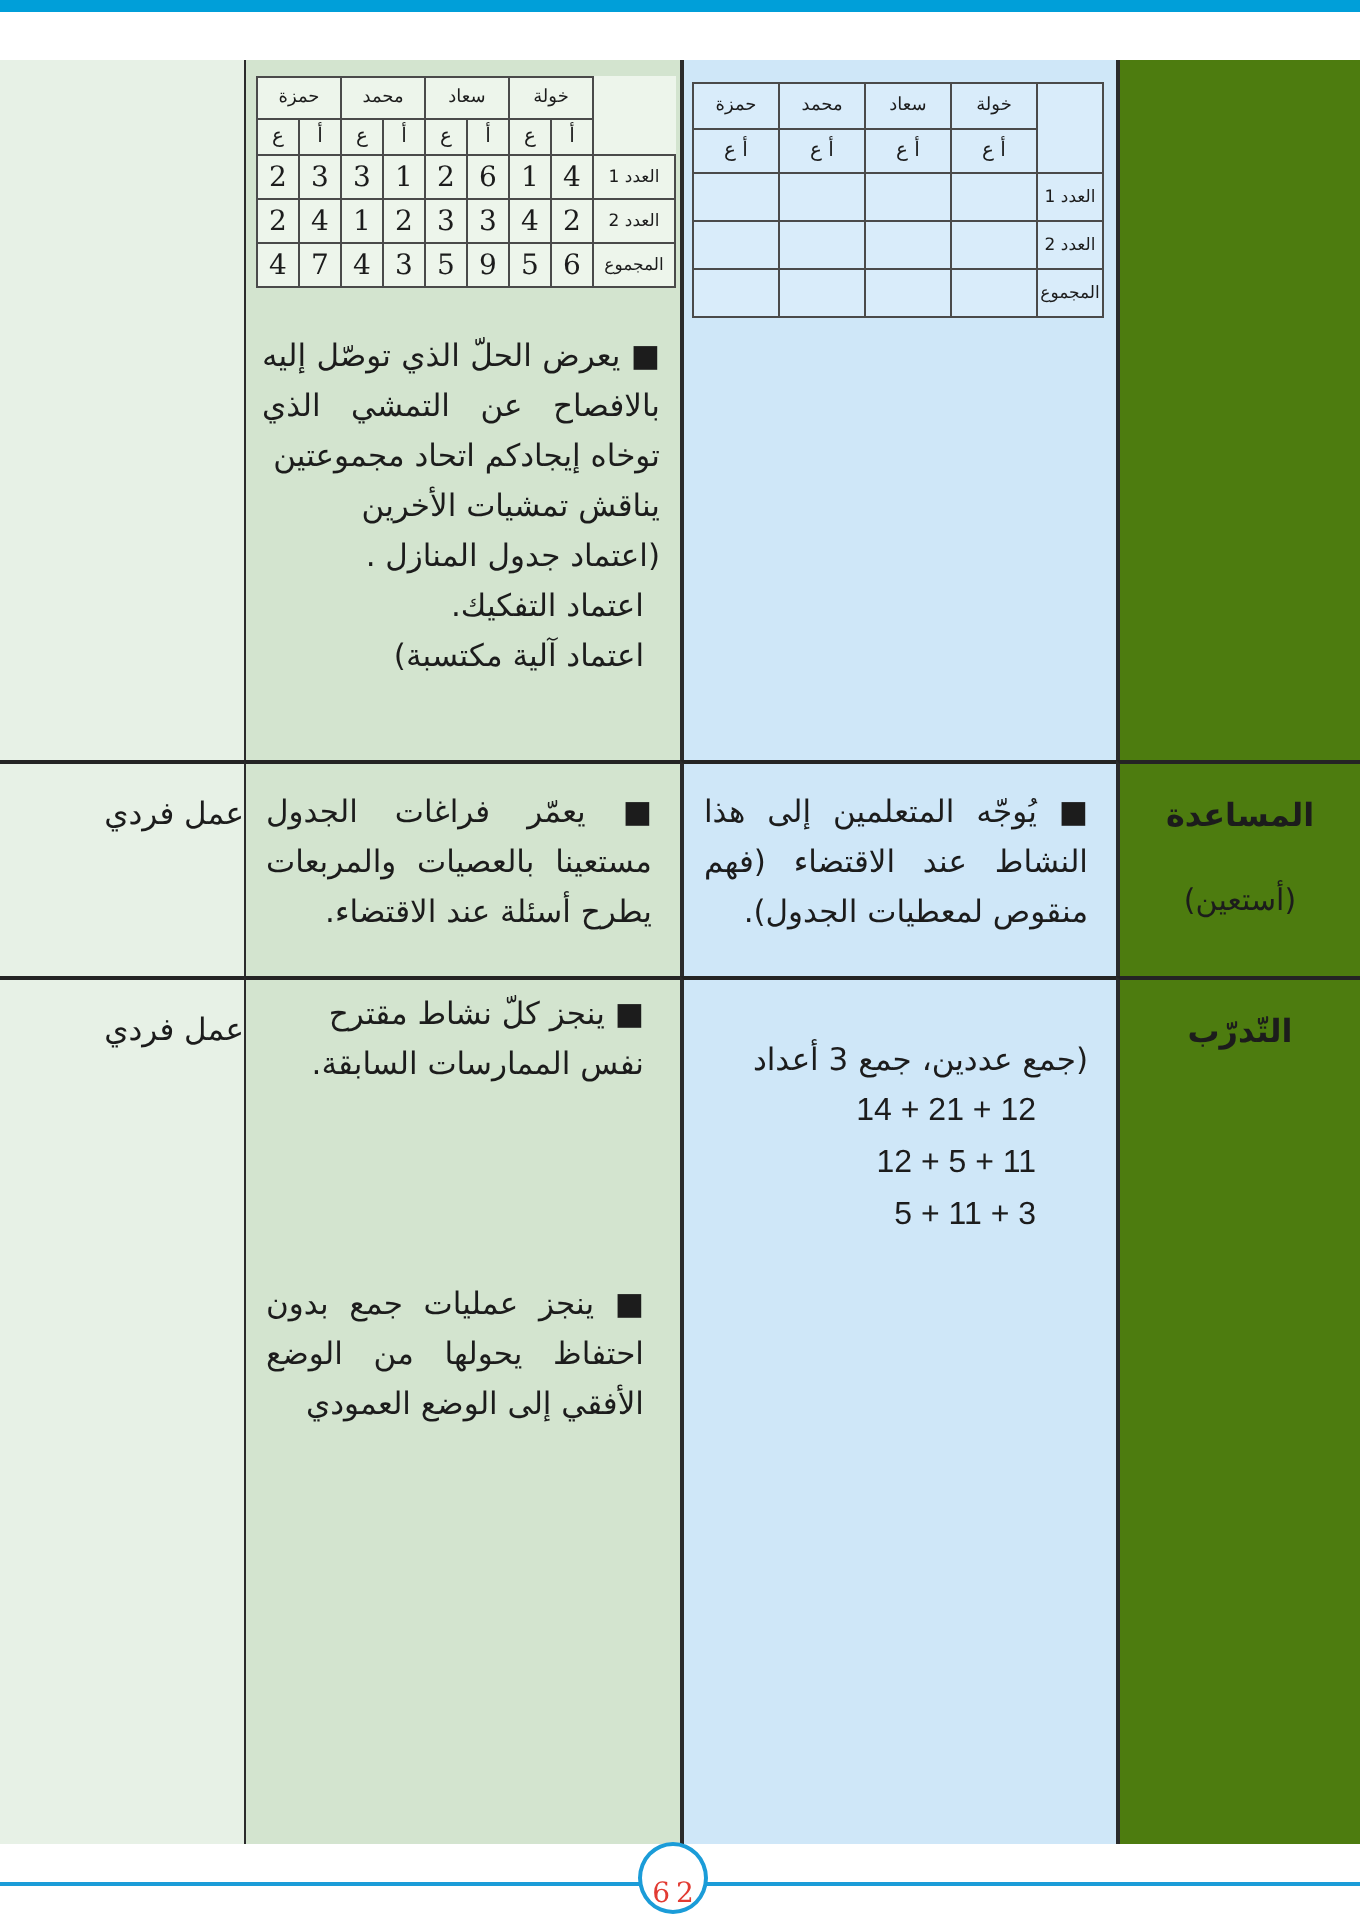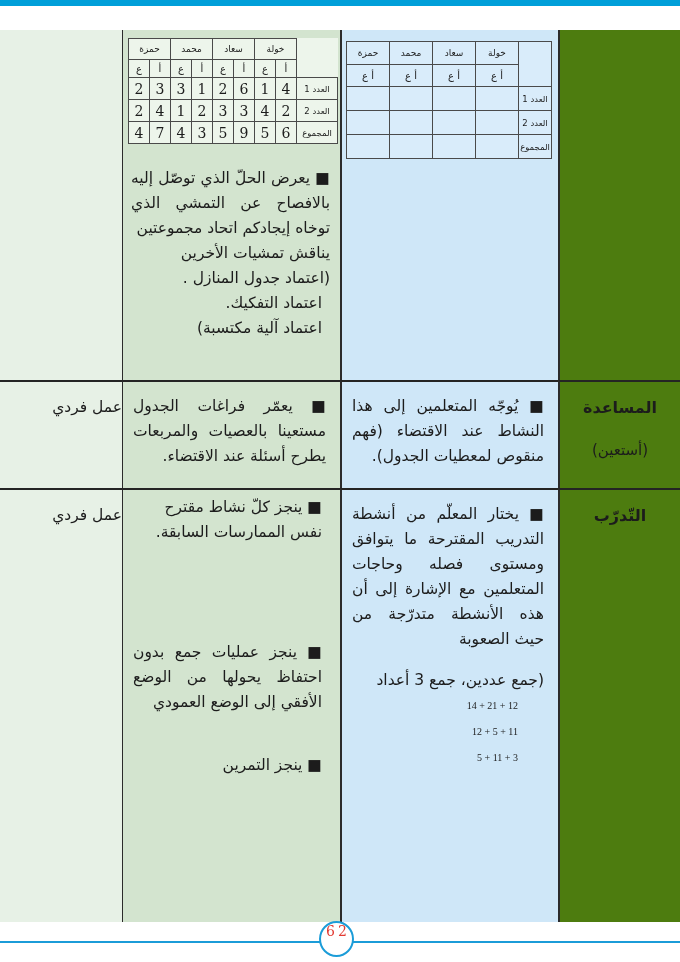--- a/index.html
+++ b/index.html
@@ -42,30 +42,30 @@
   .intro-text{margin-top:22px;}
   .discuss-line{margin-top:56px;padding-left:18px;}
   .help-p{padding:12px 14px 0 10px;}
   .work-label{padding-top:16px;text-align:right;font-size:15.5px;}
   .stage-box{padding-top:16px;text-align:center;}
   .stage-title{font-weight:bold;font-size:16px;}
   .stage-sub{font-size:15px;margin-top:24px;}
   .practice-b{padding:12px 14px 0 10px;}
   .practice-g{padding:5px 18px 0 10px;}
   .mt-eqintro{margin-top:16px;}
-  .eq{direction:ltr;text-align:right;font-family:Liberation Serif, serif;font-size:10px;
+  .eq{direction:ltr;text-align:right;font-family:Liberation Sans, sans-serif;font-size:16px;
       line-height:26px;padding-right:26px;}
   .gap1{margin-top:95px;}
   .gap2{margin-top:38px;}
   .indent-sm{padding-right:8px;}
 
   
   .bottom-line{position:absolute;top:941px;left:0;width:680px;height:2px;}
   .page-circle{position:absolute;top:921px;left:319px;width:35px;height:36px;border-radius:50%;
-      background:#ffffff;display:flex;align-items:flex-start;justify-content:center;z-index:2;
+      background:#ffffff;display:flex;align-items:flex-end;justify-content:center;z-index:2;
       font-family:"DejaVu Serif",serif;font-size:14px;letter-spacing:3px;direction:ltr;
       padding-left:3px;box-sizing:border-box;}
 </style>
 </head>
 <body>
 
 <div class="page">
 
   <div class="top-bar" style="background: rgb(0, 159, 217);"></div>
 
@@ -196,33 +196,31 @@
     <div class="cell col-work r2">
       <div class="work-label">عمل فردي</div>
     </div>
 
     <div class="cell col-stage r3 stage-box">
       <div class="stage-title">التّدرّب</div>
     </div>
 
     <div class="cell col-blue r3">
       <div class="practice-b">
-        <div class="txt">■ يختار المعلّم من أنشطة التدريب المقترحة ما يتوافق ومستوى فصله وحاجات المتعلمين مع الإشارة إلى أن هذه الأنشطة متدرّجة من حيث الصعوبة</div>
         <div class="txt right mt-eqintro">(جمع عددين، جمع 3 أعداد</div>
         <div class="eq">14 + 21 + 12</div>
         <div class="eq">12 + 5 + 11</div>
         <div class="eq">5 + 11 + 3</div>
       </div>
     </div>
 
     <div class="cell col-green r3">
       <div class="practice-g">
         <div class="txt right">■ ينجز كلّ نشاط مقترح نفس الممارسات السابقة.</div>
         <div class="txt gap1">■ ينجز عمليات جمع بدون احتفاظ يحولها من الوضع الأفقي إلى الوضع العمودي</div>
-        <div class="txt right gap2">■ ينجز التمرين</div>
       </div>
     </div>
 
     <div class="cell col-work r3">
       <div class="work-label">عمل فردي</div>
     </div>
 
   </div>
 
   <div class="bottom-line" style="background: rgb(27, 156, 216);"></div>

